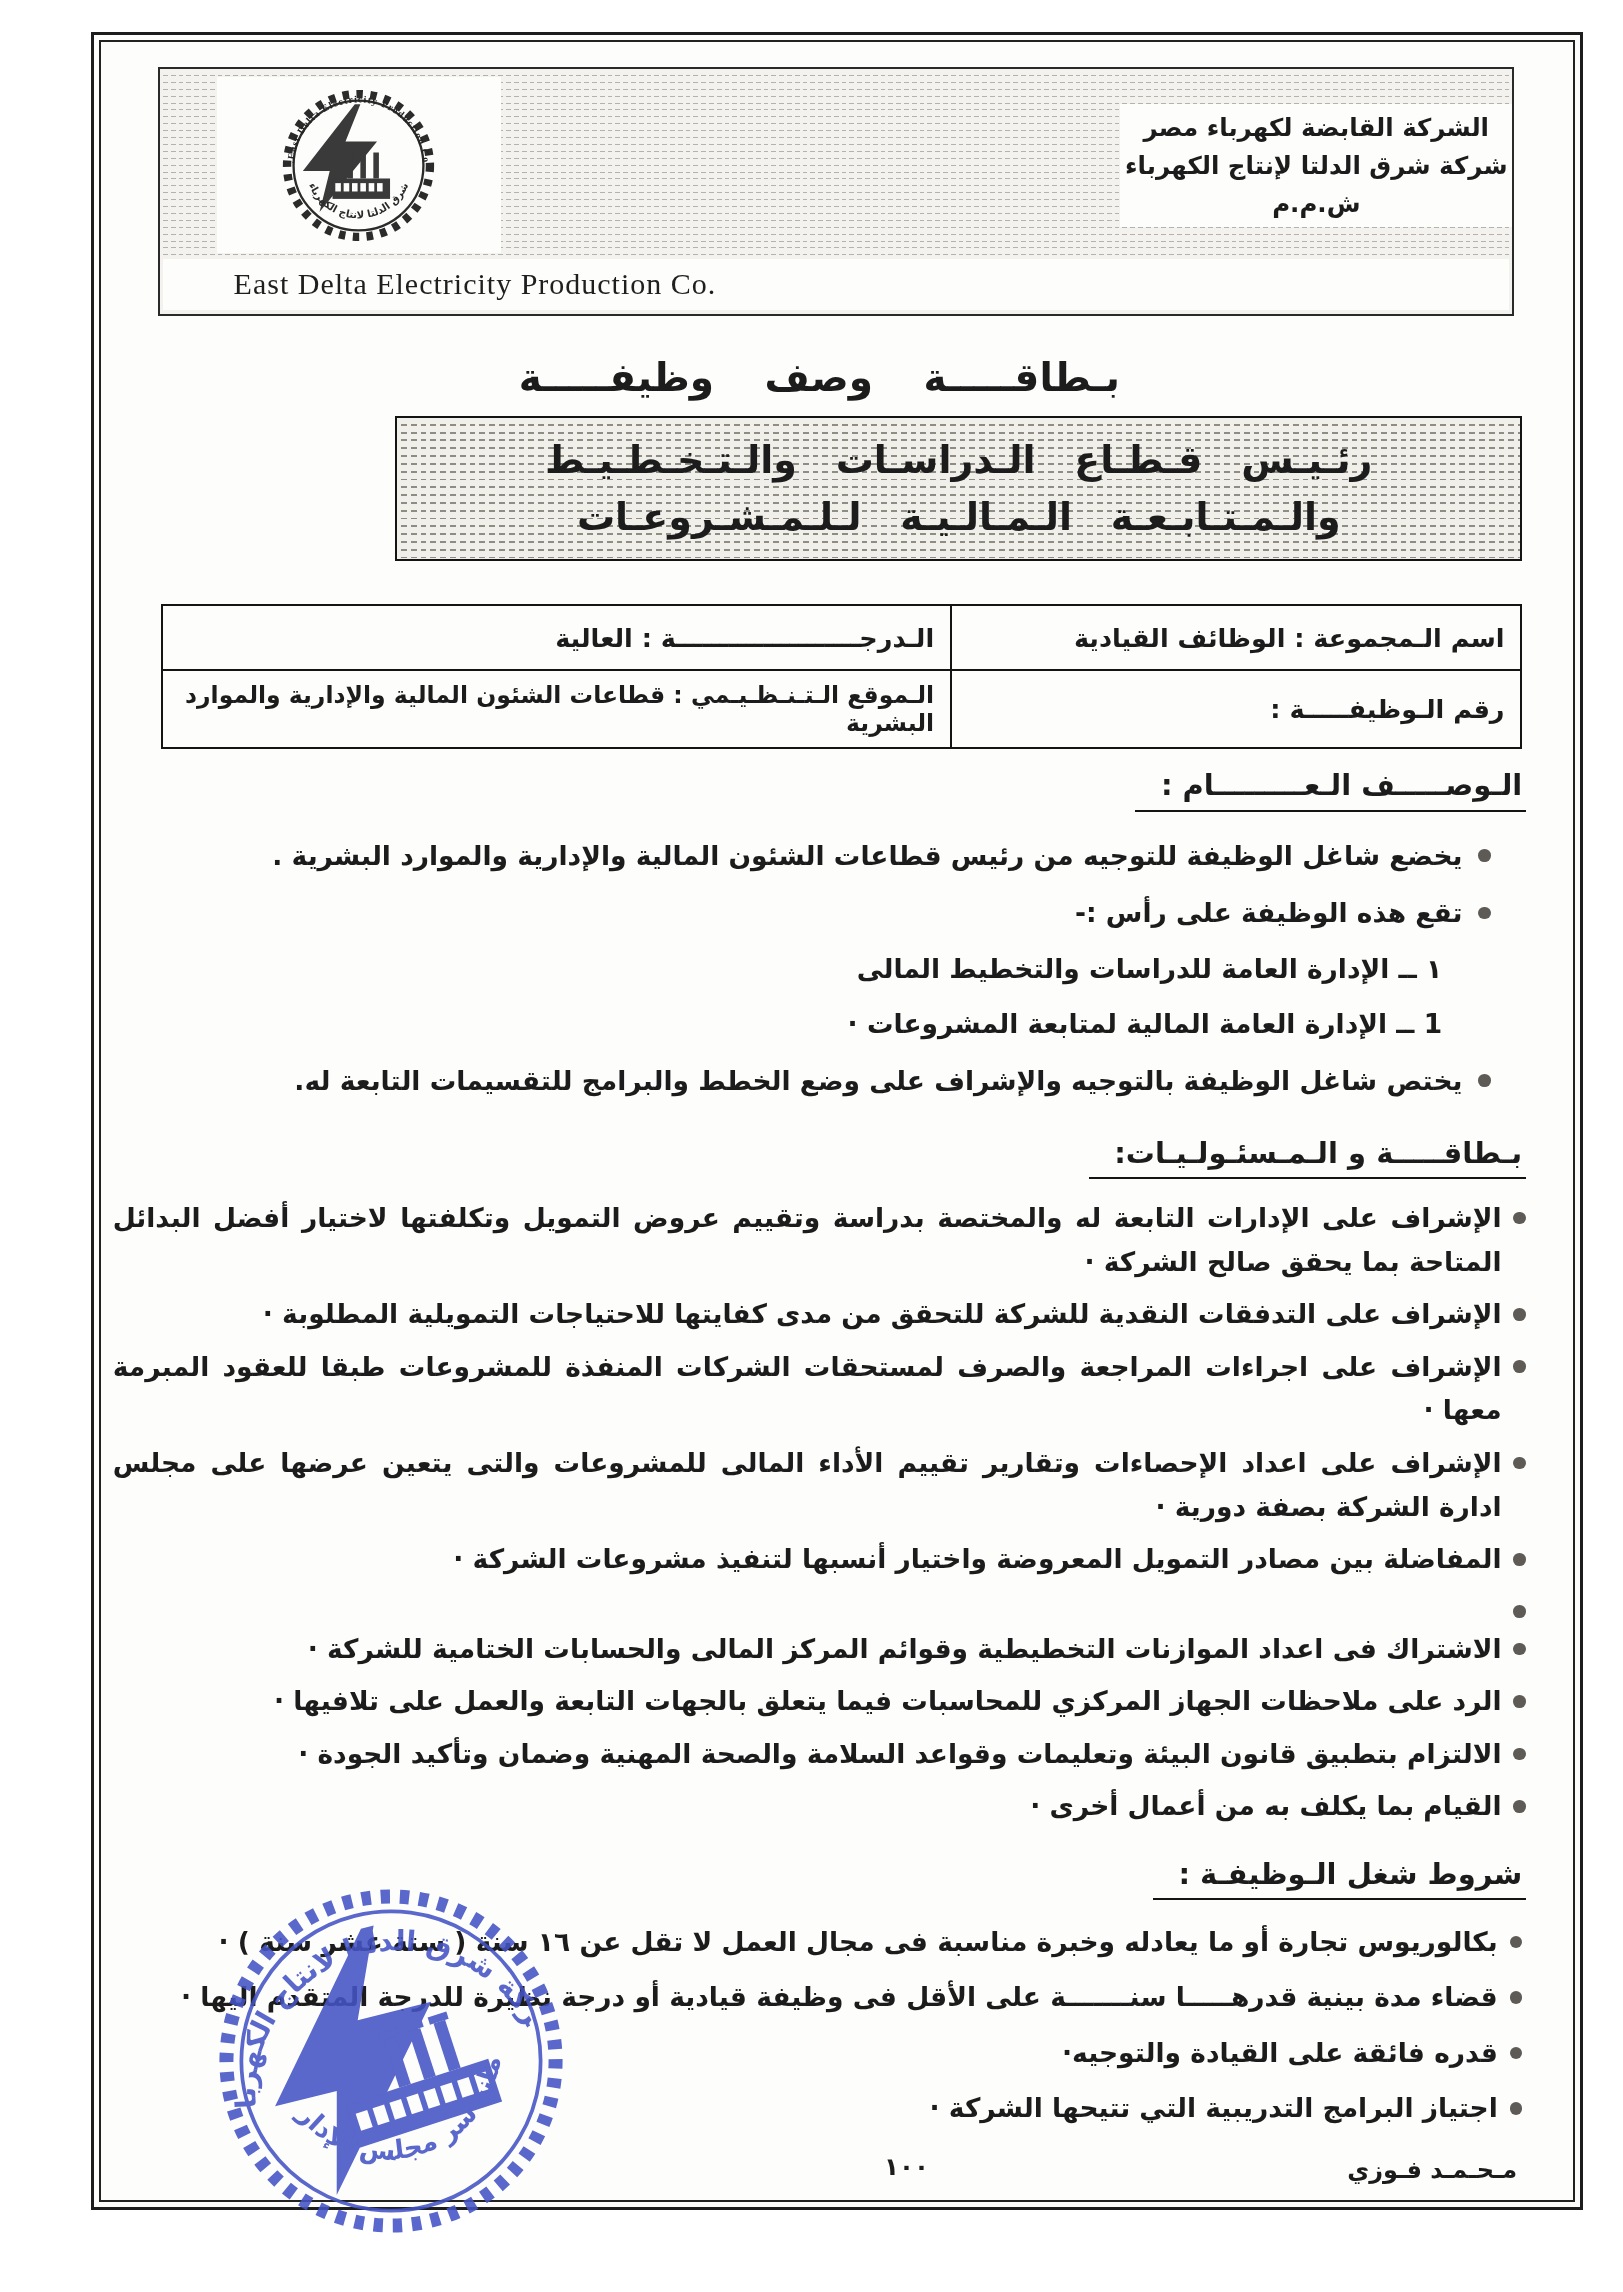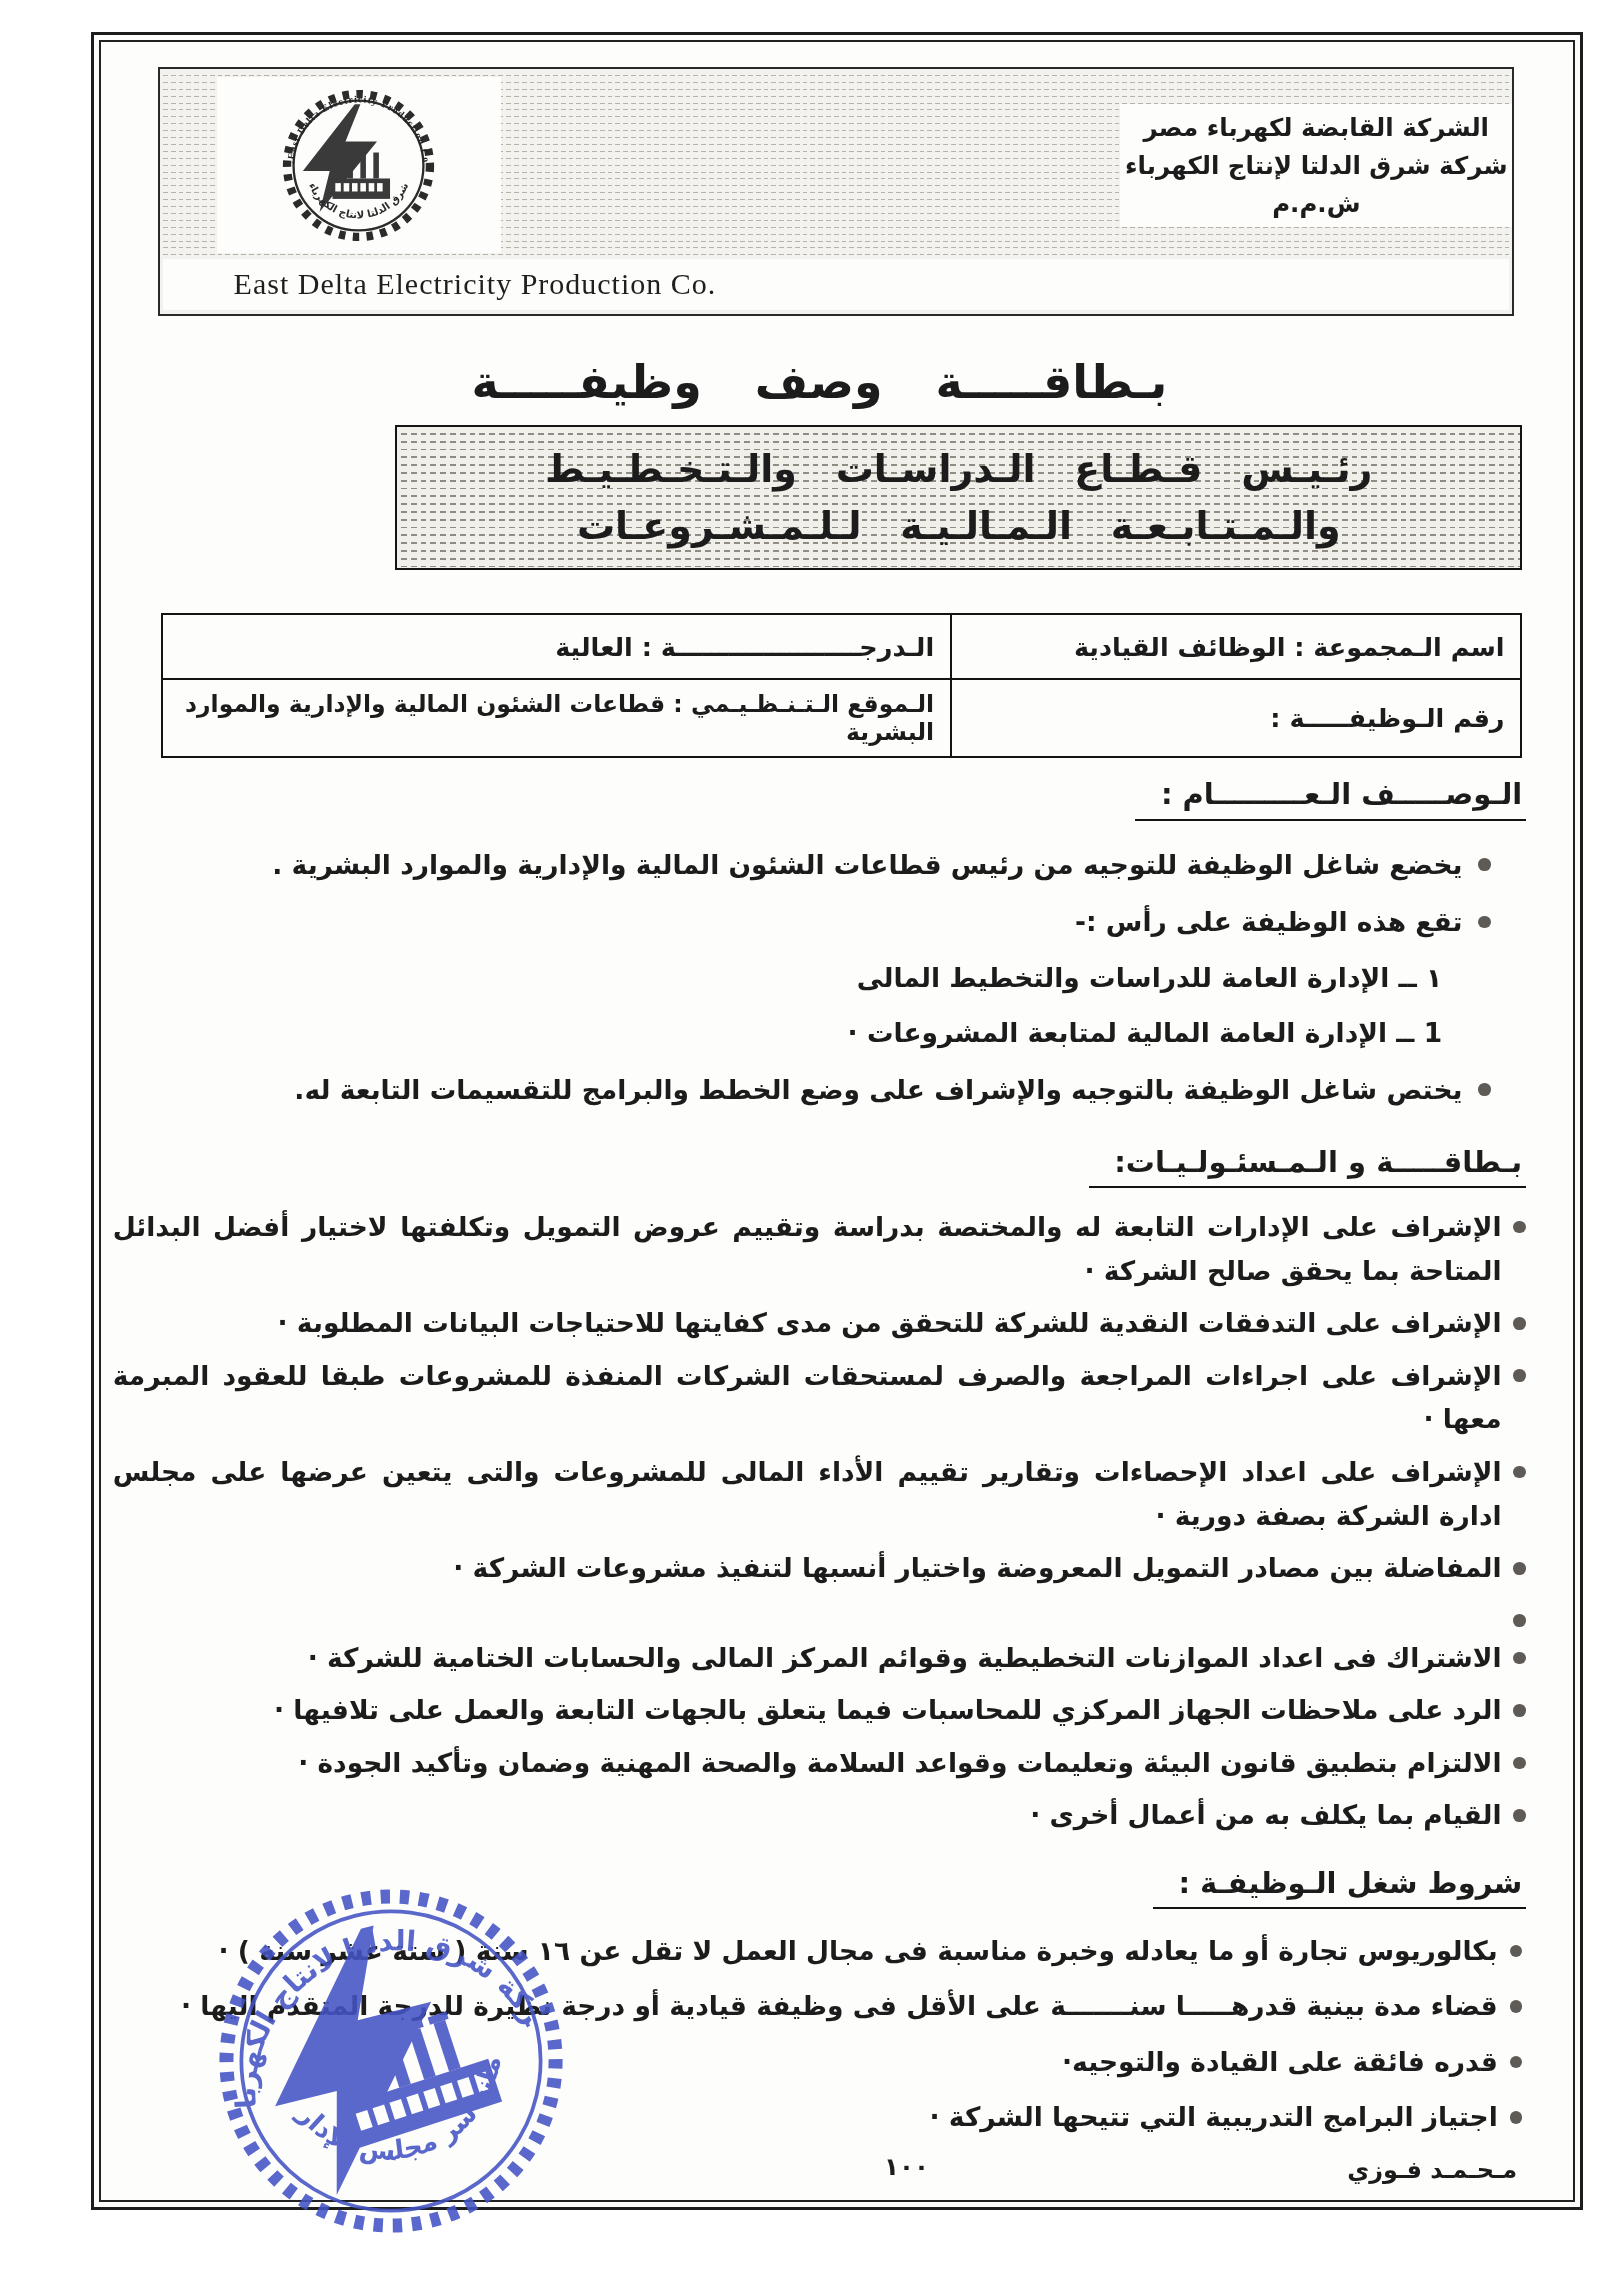--- a/index.html
+++ b/index.html
@@ -39,21 +39,21 @@
   .en-strip{
     position:absolute;left:2.9px;right:2.9px;bottom:4.9px;height:51px;background:#fdfdfb;
     display:flex;align-items:center;direction:ltr;
   }
   .en-strip span{
     margin-left:71px;font-family:"Liberation Serif",serif;font-size:30px;color:#1f1f1f;
     letter-spacing:1px;
   }
   
   .card-title{
-    margin-top:39px;text-align:center;font-size:46px;font-weight:bold;
+    margin-top:39px;text-align:center;font-size:39px;font-weight:bold;
     word-spacing:37px;letter-spacing:1px;
   }
   .job-title-box{
     width:1127px;margin:15.7px 3.9px 0 auto;border:2.9px solid #141414;
     padding:13.7px 17.6px;box-sizing:border-box;text-align:center;
     font-size:38px;font-weight:bold;line-height:1.5;word-spacing:25.5px;letter-spacing:1px;
     background-color:#f1efe9;
     background-image:
       repeating-linear-gradient(90deg,#f1efe9 0 3.9px,rgba(0,0,0,0) 3.9px 9.8px),
       repeating-linear-gradient(180deg,rgba(0,0,0,0) 0 5.9px,#8f8c84 5.9px 7.8px);
@@ -210,21 +210,21 @@
     </div>
     <div class="duties">
 
         <div class="row">
           <span class="bullet" style="margin-right:0;margin-left:11.8px;"></span>
           <span class="txt">الإشراف على الإدارات التابعة له والمختصة بدراسة وتقييم عروض التمويل وتكلفتها لاختيار أفضل البدائل المتاحة بما يحقق صالح الشركة ·</span>
         </div>
 
         <div class="row">
           <span class="bullet" style="margin-right:0;margin-left:11.8px;"></span>
-          <span class="txt">الإشراف على التدفقات النقدية للشركة للتحقق من مدى كفايتها للاحتياجات البيانات المطلوبة ·</span>
+          <span class="txt">الإشراف على التدفقات النقدية للشركة للتحقق من مدى كفايتها للاحتياجات التمويلية المطلوبة ·</span>
         </div>
 
         <div class="row">
           <span class="bullet" style="margin-right:0;margin-left:11.8px;"></span>
           <span class="txt">الإشراف على اجراءات المراجعة والصرف لمستحقات الشركات المنفذة للمشروعات طبقا للعقود المبرمة معها ·</span>
         </div>
 
         <div class="row">
           <span class="bullet" style="margin-right:0;margin-left:11.8px;"></span>
           <span class="txt">الإشراف على اعداد الإحصاءات وتقارير تقييم الأداء المالى للمشروعات والتى يتعين عرضها على مجلس ادارة الشركة بصفة دورية ·</span>

